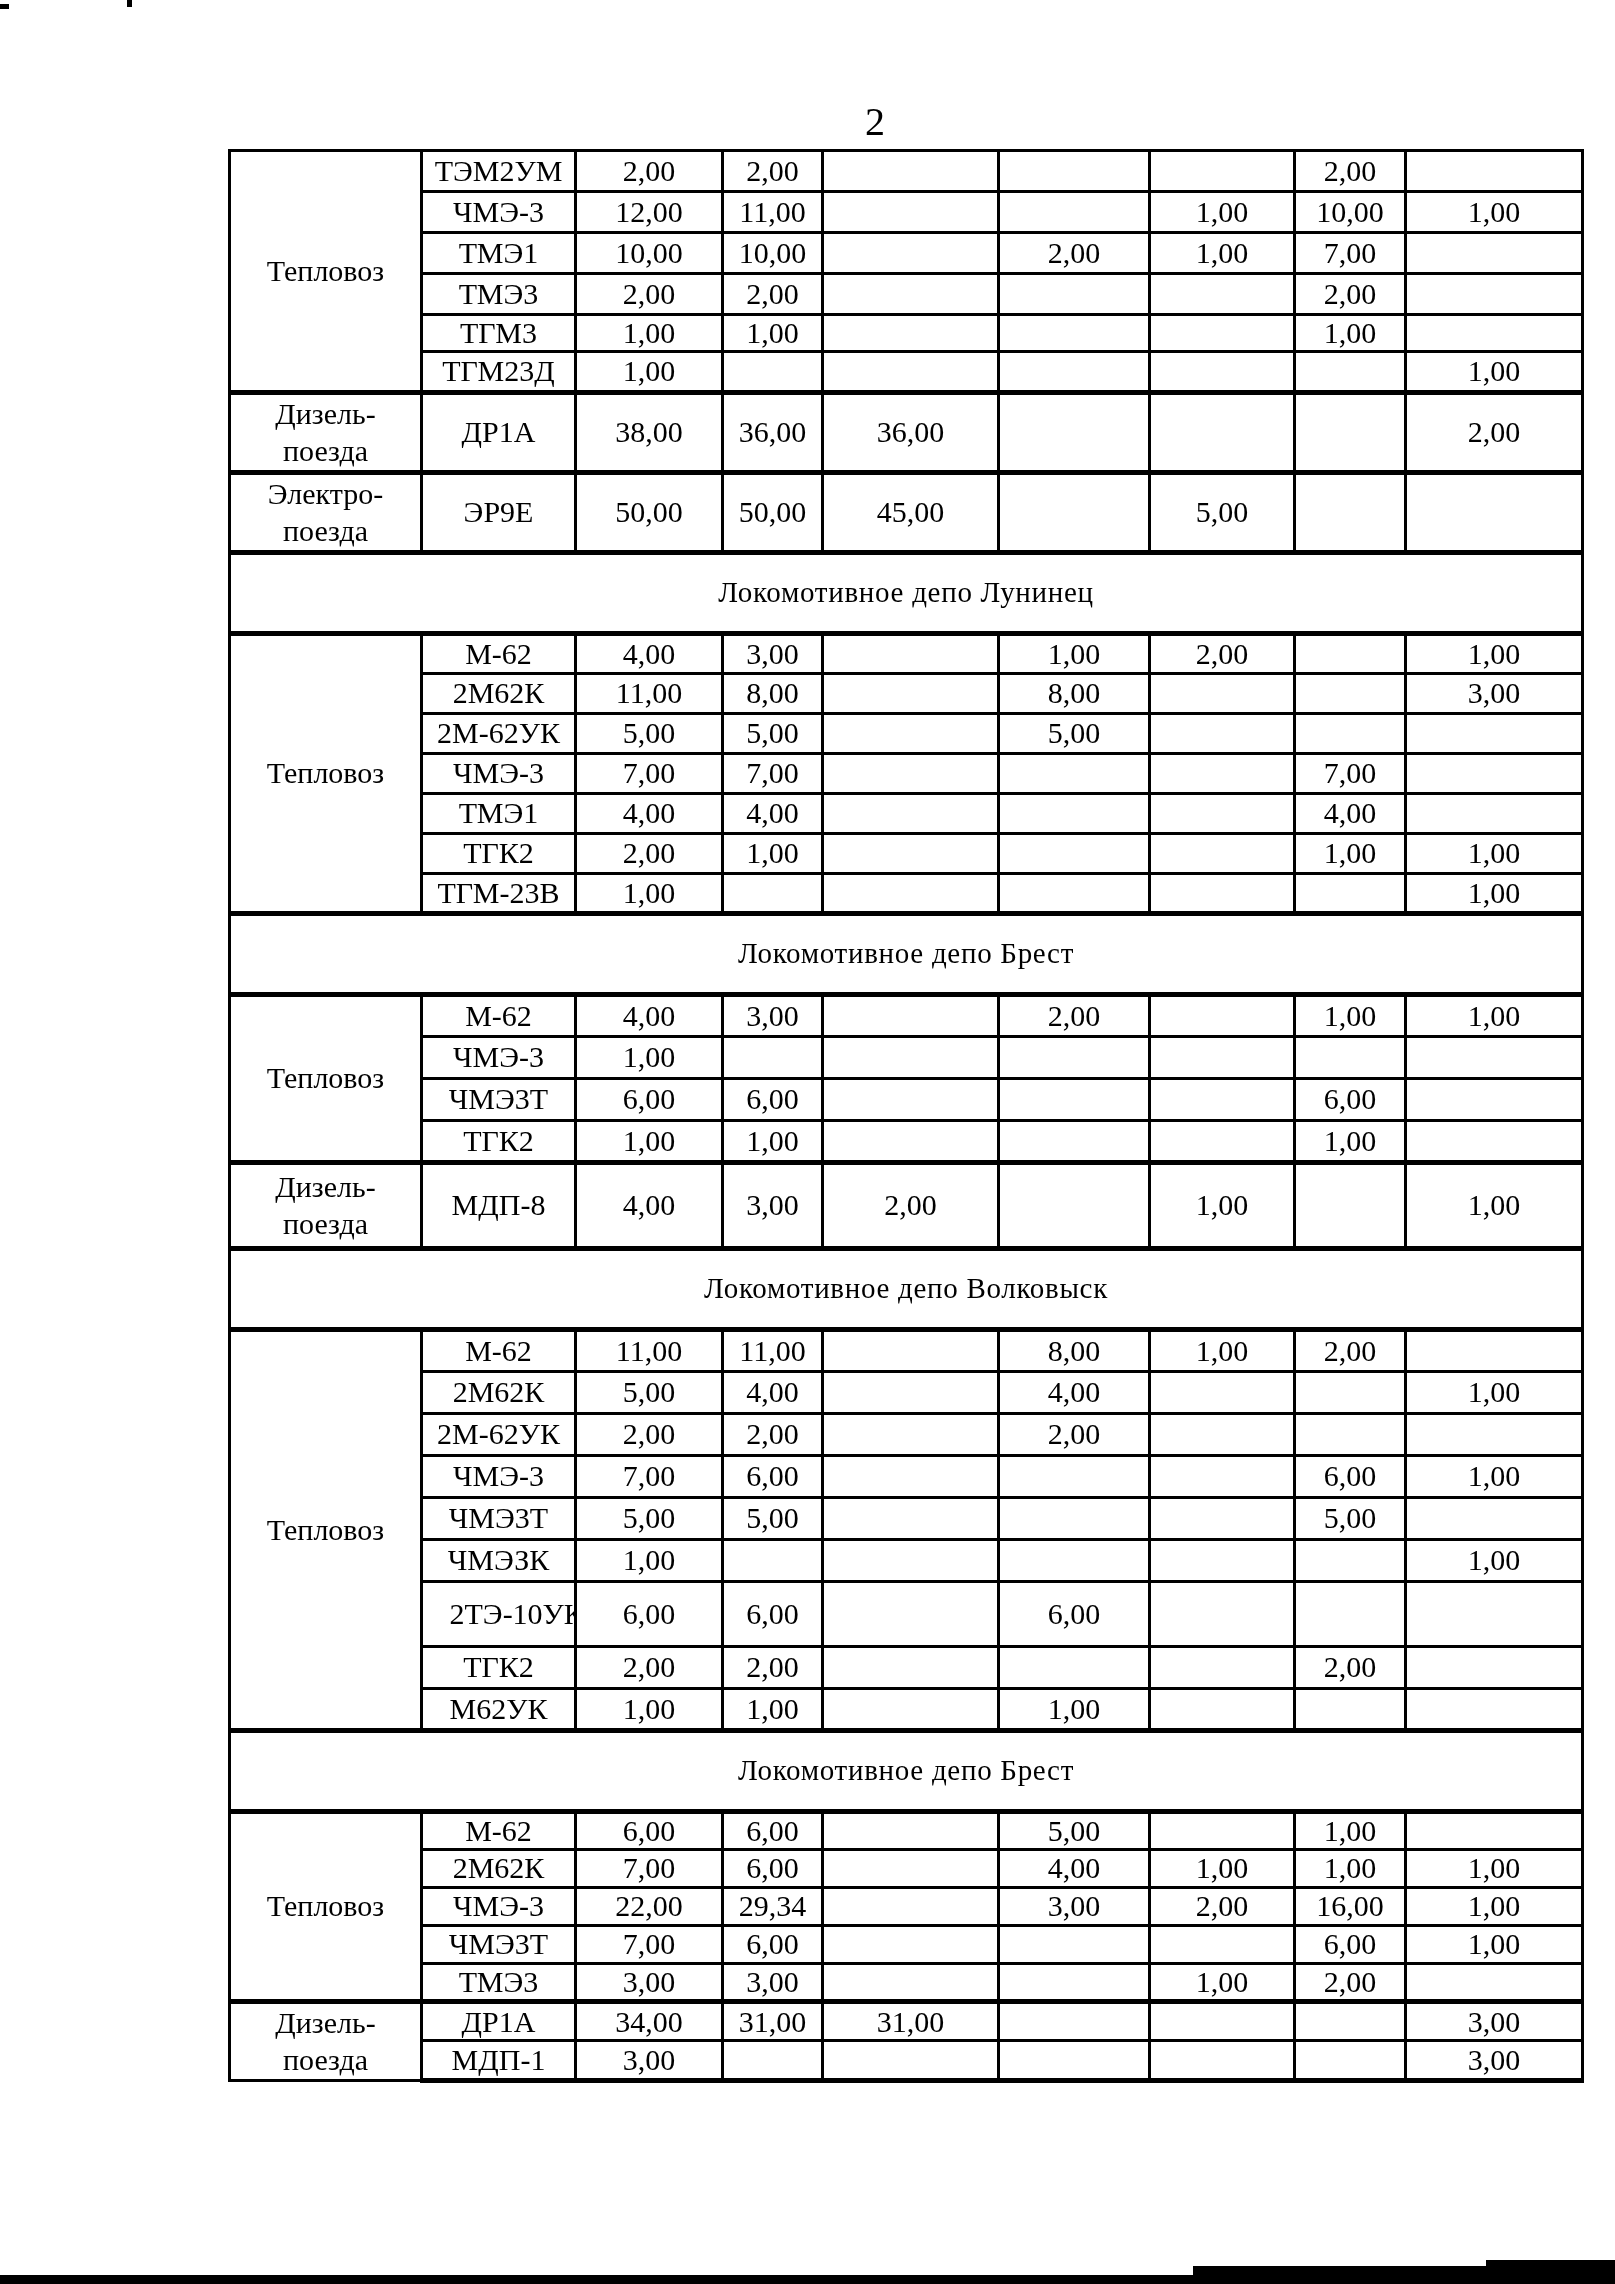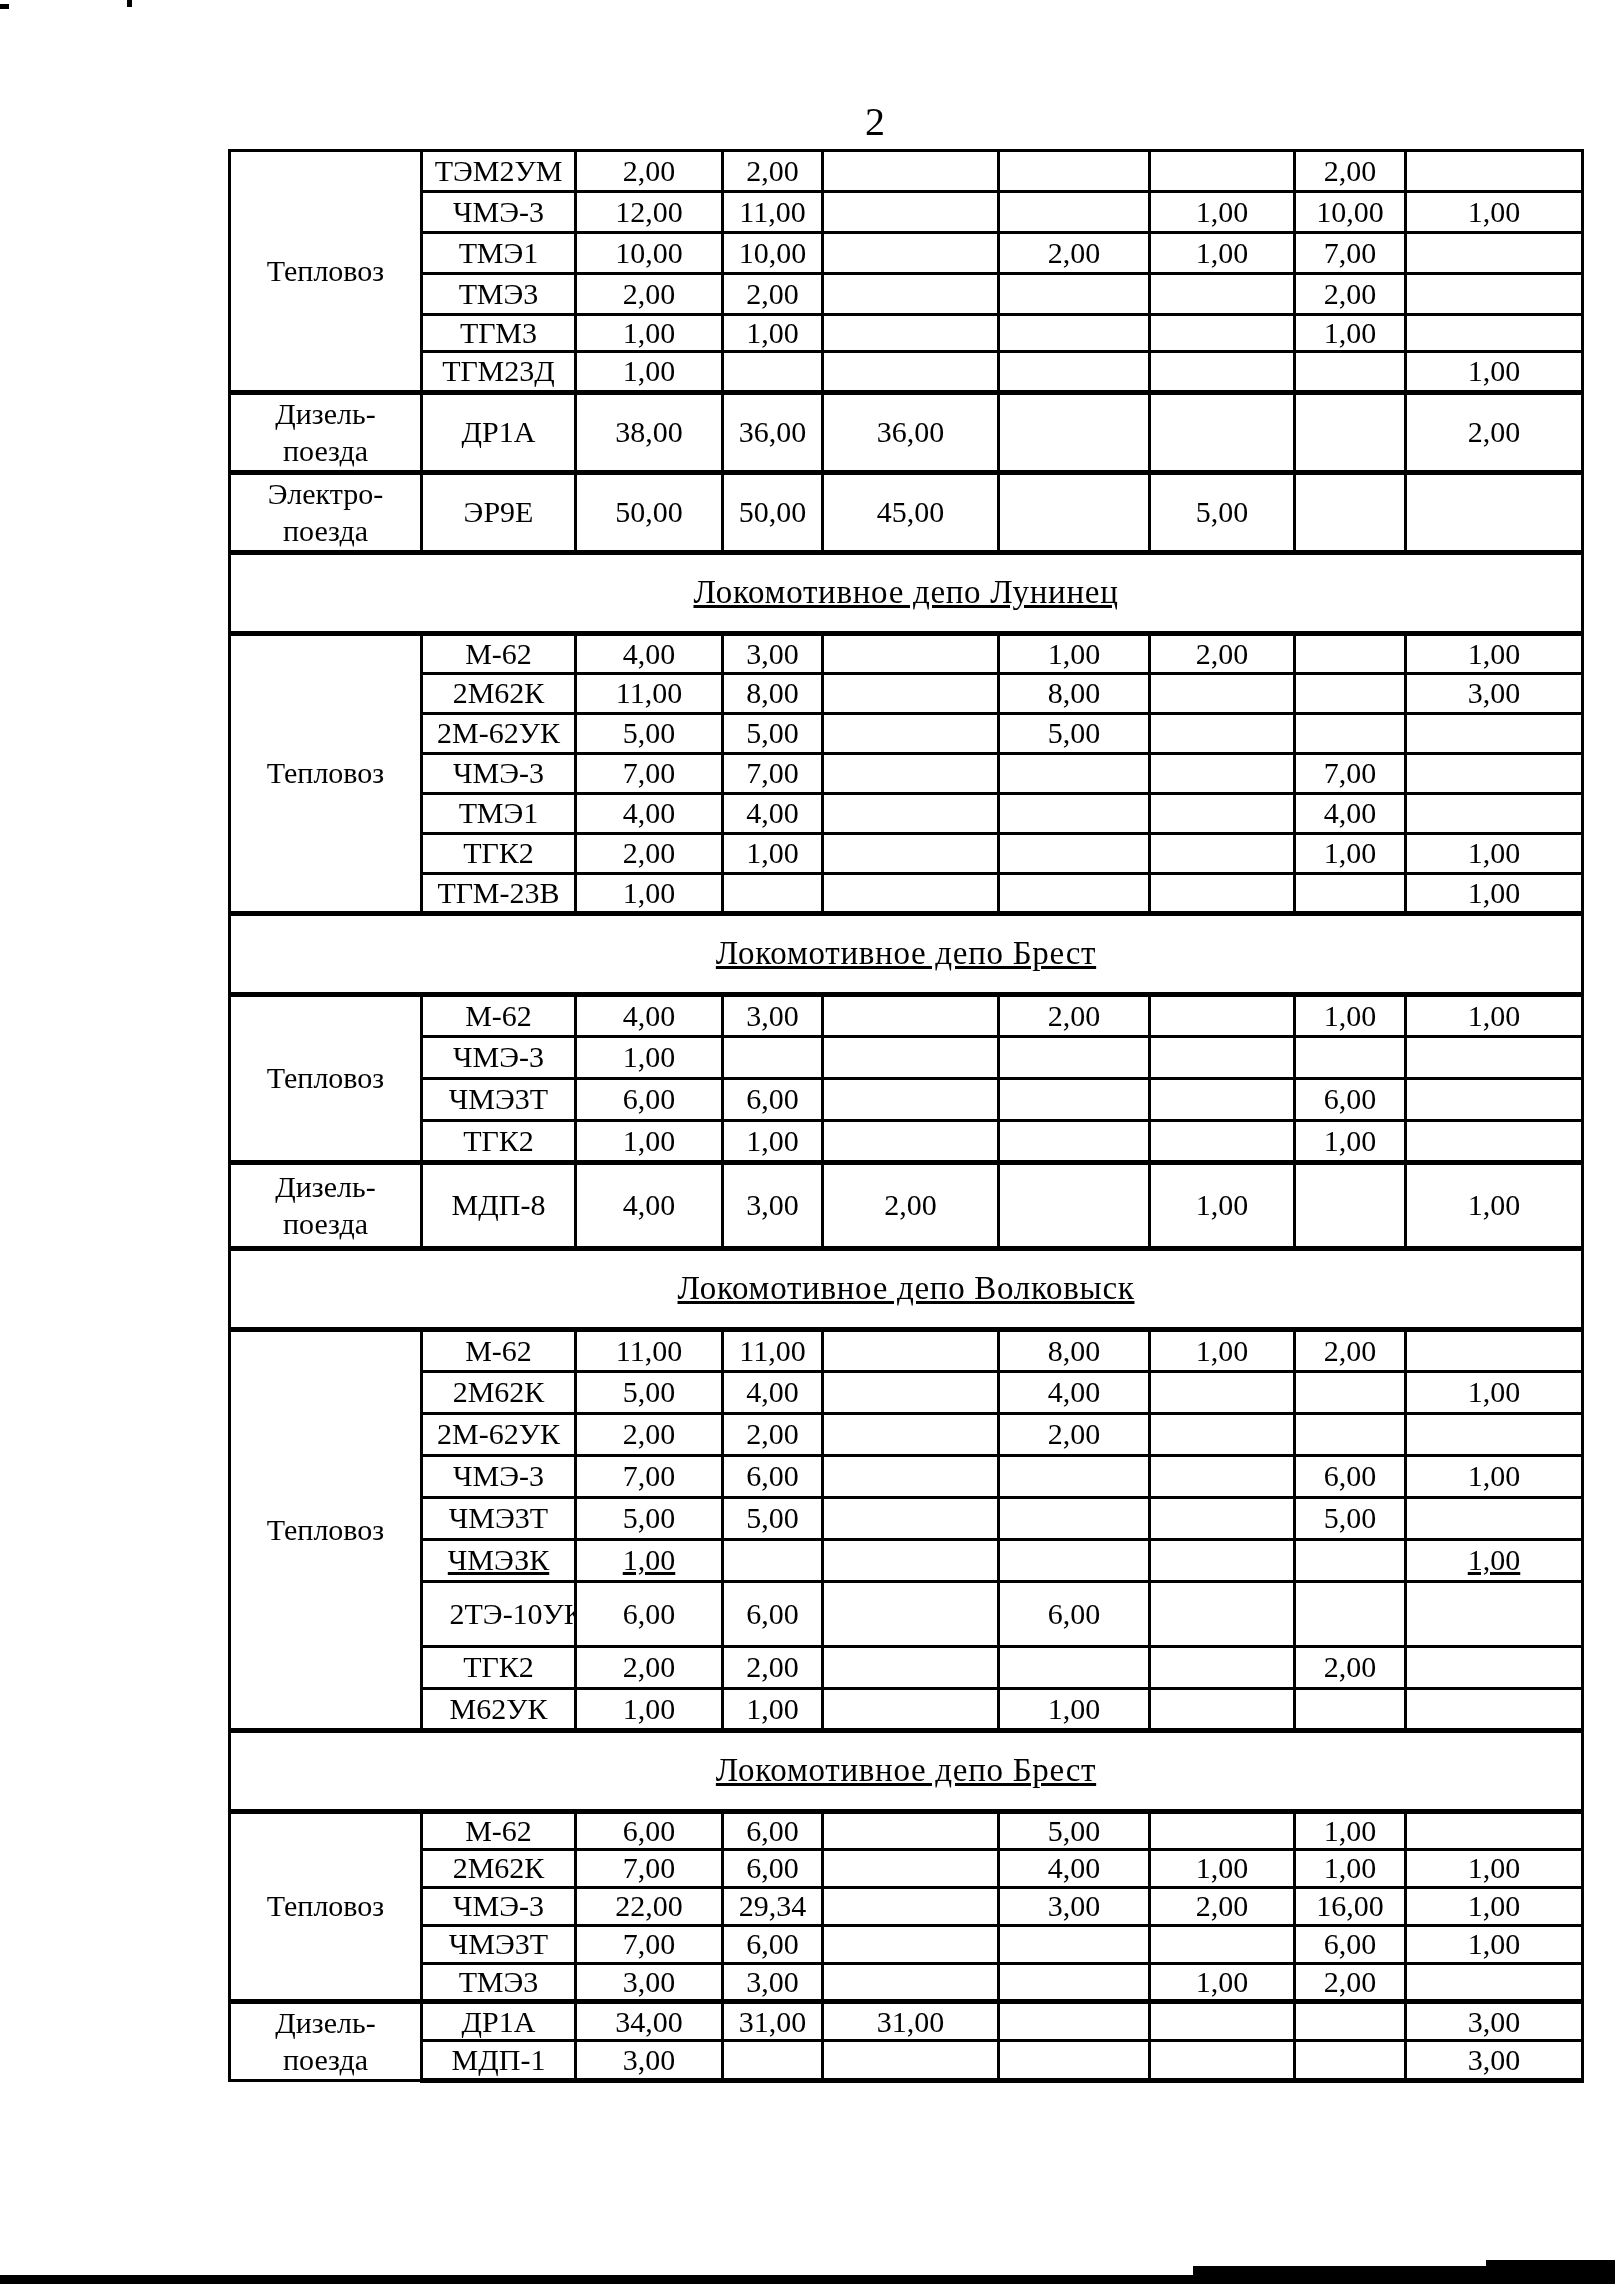--- a/index.html
+++ b/index.html
@@ -31,23 +31,22 @@
     vertical-align:middle;
     font-size:30px;
     line-height:1.12;
     padding:0 2.6px;
     overflow:hidden;
   }
   td.cat{line-height:1.25;}
   tr.band td{
     border-top-width:5.2px;
     border-bottom-width:5.2px;
-    font-size:33px;
+    font-size:29px;
     letter-spacing:0.7px;
-    text-decoration:underline;
   }
   tr.group-start td{border-top-width:5.2px;}
   tr.last td{border-bottom-width:5.2px;}
   span.wrapmodel{display:inline-block;max-width:98px;}
   .artifact{position:absolute;background:#000;}
 </style>
 </head>
 <body>
 
 <div class="page">
@@ -325,21 +324,21 @@
         <tr style="height: 42px;">
           <td><span>ЧМЭ3Т</span></td>
           <td>5,00</td>
           <td>5,00</td>
           <td></td>
           <td></td>
           <td></td>
           <td>5,00</td>
           <td></td>
         </tr>
-        <tr style="height: 42px; text-decoration: underline;">
+        <tr style="height: 42px;">
           <td><span>ЧМЭЗК</span></td>
           <td>1,00</td>
           <td></td>
           <td></td>
           <td></td>
           <td></td>
           <td></td>
           <td>1,00</td>
         </tr>
         <tr style="height: 65px;">

